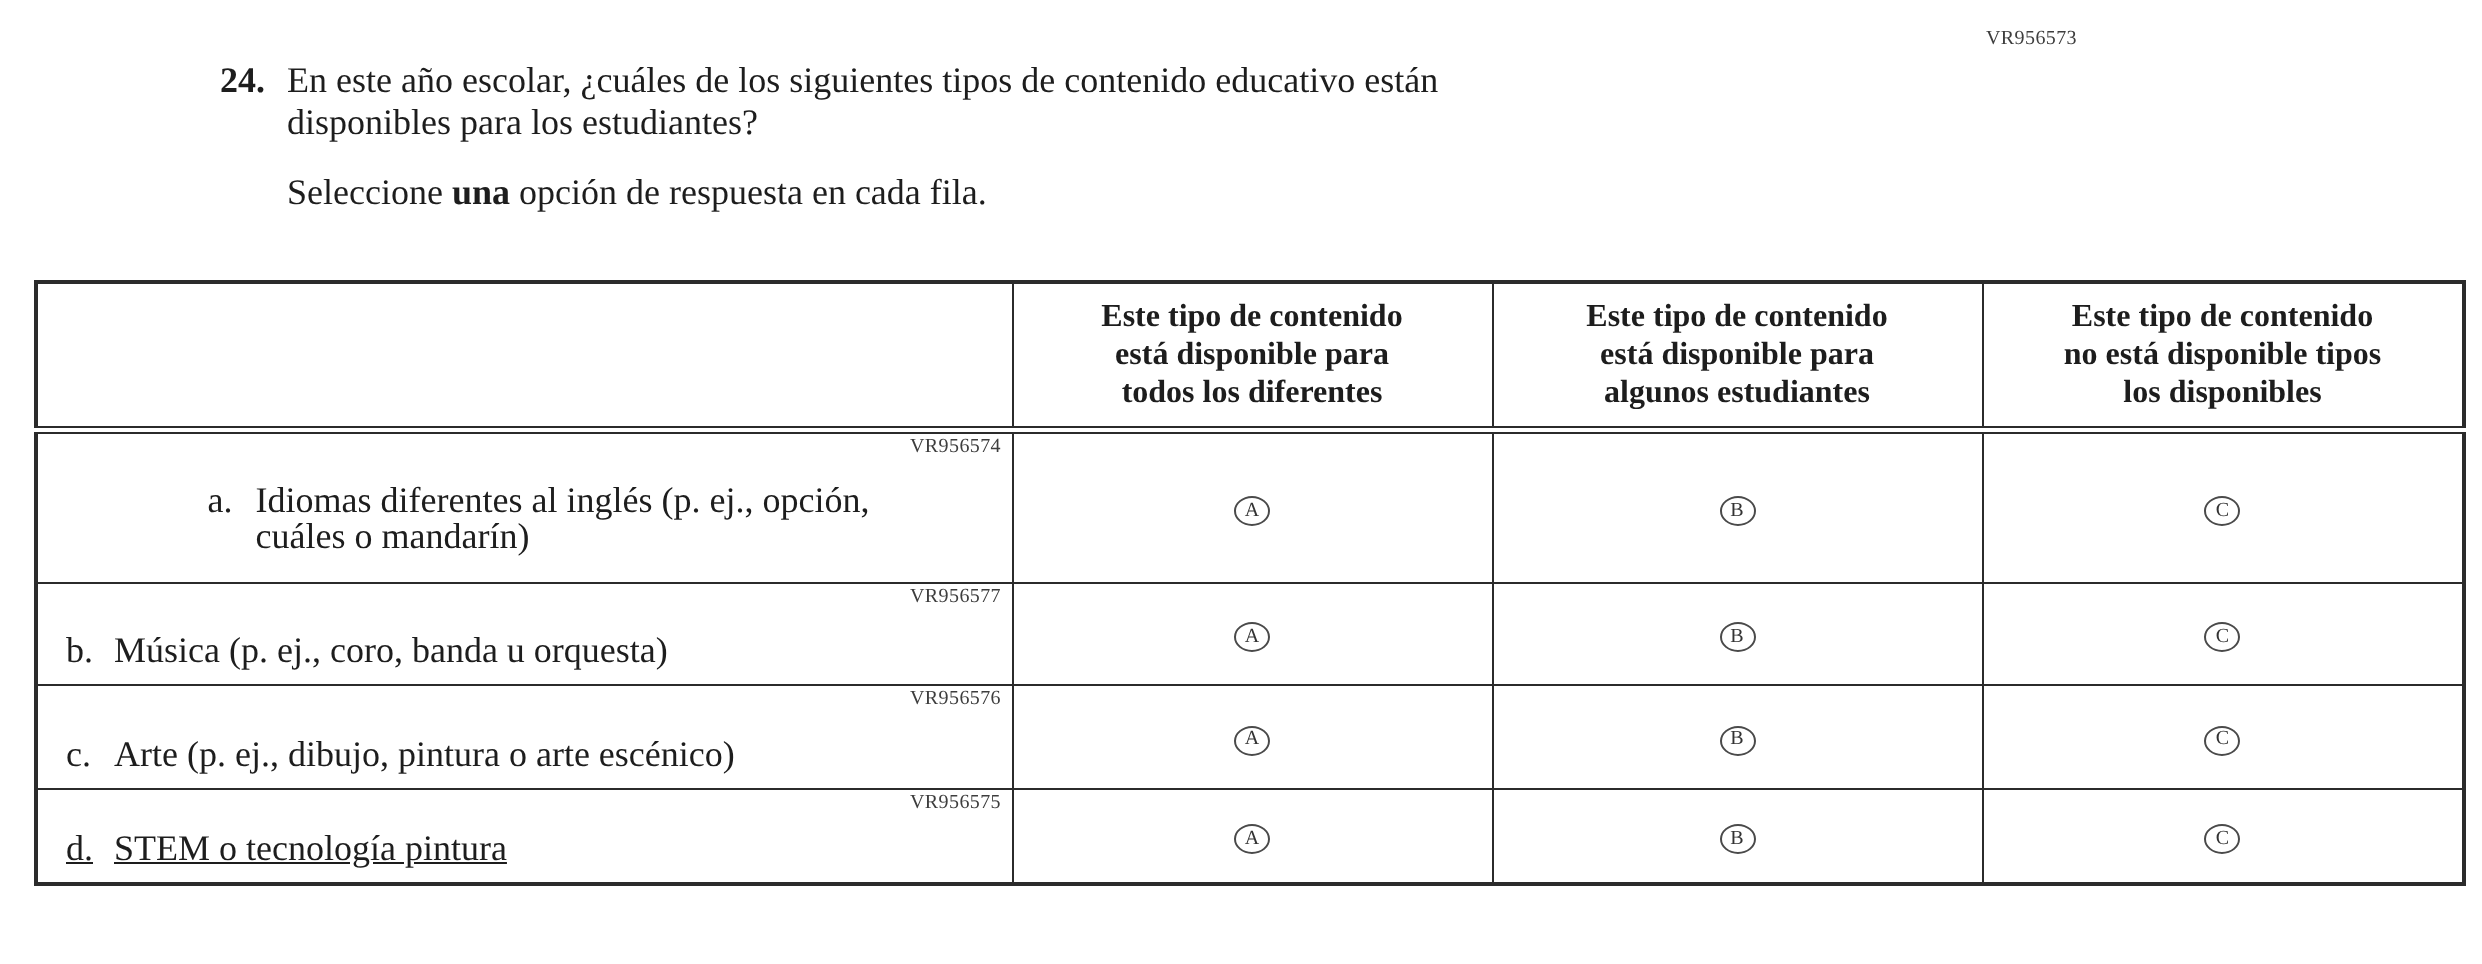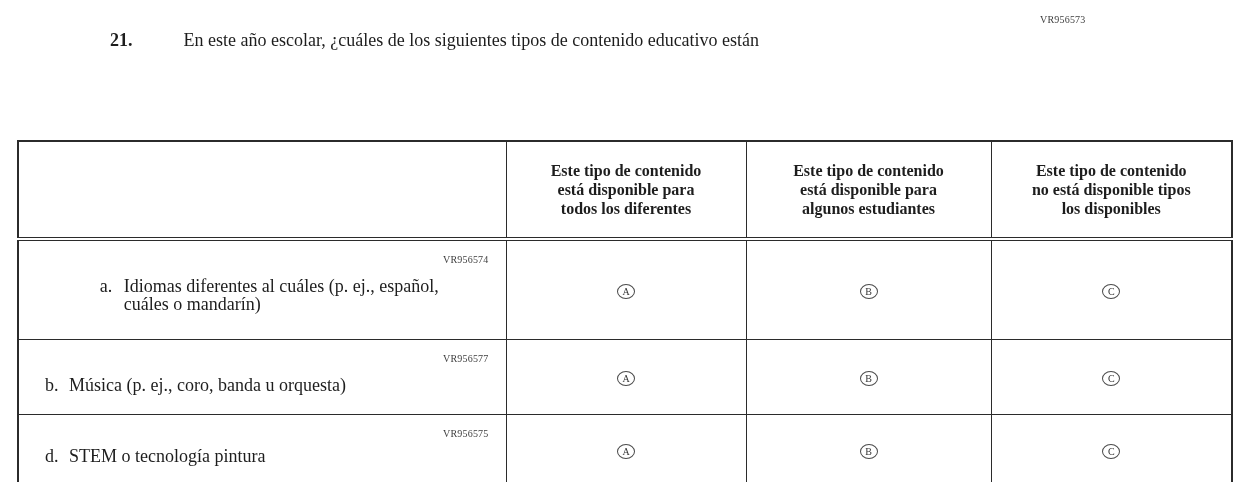--- a/index.html
+++ b/index.html
@@ -12,21 +12,21 @@
     width: 1241px;
     height: 482px;
     overflow: hidden;
     font-family: "Liberation Serif", serif;
     color: #1d1d1d;
   }
 
   
   .form-code-top {
     position: absolute;
-    left: 1040px;
+    left: 993px;
     top: 14px;
     font-size: 10px;
     color: #3e3e3e;
     letter-spacing: 0.2px;
     text-align: center;
   }
 
   
   .question {
     position: absolute;
@@ -34,41 +34,41 @@
     top: 30px;
     display: flex;
   }
   .q-number {
     font-weight: bold;
     font-size: 18px;
     line-height: 21px;
     margin-right: 11px;
     white-space: nowrap;
   }
-  .q-body { font-size: 18px; line-height: 21px; margin-left: 40px; }
+  .q-body { font-size: 18px; line-height: 21px; }
   .q-line { white-space: nowrap; }
   .q-instruction {
     margin-top: 14px;
     font-size: 18px;
   }
   .q-instruction .bold { font-weight: bold; }
 
   
   table.grid {
     position: absolute;
     left: 17px;
     top: 140px;
     width: 1214px;
     border-collapse: collapse;
     table-layout: fixed;
     border: 2px solid #2b2b2b;
   }
   table.grid td, table.grid th {
     border: 1.5px solid #2b2b2b;
-    padding: 12px;
+    padding: 0;
     vertical-align: middle;
   }
   tr.header-row th {
     border-bottom: 4px double #2b2b2b;
     font-size: 16px;
     line-height: 19px;
     font-weight: bold;
     text-align: center;
     height: 71px;
   }
@@ -97,21 +97,21 @@
     display: flex;
     font-size: 18px;
     line-height: 18px;
   }
   .item-label { width: 24px; flex: 0 0 24px; }
   .item-lines { flex: 1; }
 
   tr.row-a td { height: 74px; }
   tr.row-b td { height: 50px; margin-top: 36px; }
   tr.row-c td { height: 51px; }
-  tr.row-d td { height: 46px; }
+  tr.row-d td { height: 46px; text-decoration: underline; }
 
   td.option-cell { text-align: center; }
   .bubble {
     display: inline-flex;
     align-items: center;
     justify-content: center;
     width: 18px;
     height: 15px;
     border: 1px solid #4a4a4a;
     border-radius: 50%;
@@ -121,23 +121,25 @@
     cursor: pointer;
     box-sizing: border-box;
   }
 </style>
 </head>
 <body>
 
 <div class="form-code-top">VR956573</div>
 
 <div class="question">
-  <div class="q-number">21.</div>
+  <div class="q-number">24.</div>
   <div class="q-body">
     <div class="q-line">En este año escolar, ¿cuáles de los siguientes tipos de contenido educativo están</div>
+    <div class="q-line">disponibles para los estudiantes?</div>
+    <div class="q-instruction"><span>Seleccione </span><span class="bold">una</span><span> opción de respuesta en cada fila.</span></div>
   </div>
 </div>
 
 <table class="grid">
   <colgroup>
     <col style="width:488px">
     <col style="width:240px">
     <col style="width:245px">
     <col style="width:241px">
   </colgroup>
@@ -161,21 +163,21 @@
     </th>
   </tr>
 
   <tr class="row-a">
     <td class="item-cell">
       <div class="item-cell-inner tall">
         <div class="vr-code">VR956574</div>
         <div class="item-text">
           <span class="item-label">a.</span>
           <span class="item-lines">
-            <div>Idiomas diferentes al cuáles (p. ej., español,</div>
+            <div>Idiomas diferentes al inglés (p. ej., opción,</div>
             <div>cuáles o mandarín)</div>
           </span>
         </div>
       </div>
     </td>
     <td class="option-cell"><span class="bubble">A</span></td>
     <td class="option-cell"><span class="bubble">B</span></td>
     <td class="option-cell"><span class="bubble">C</span></td>
   </tr>
 
@@ -189,20 +191,36 @@
             <div>Música (p. ej., coro, banda u orquesta)</div>
           </span>
         </div>
       </div>
     </td>
     <td class="option-cell"><span class="bubble">A</span></td>
     <td class="option-cell"><span class="bubble">B</span></td>
     <td class="option-cell"><span class="bubble">C</span></td>
   </tr>
 
+  <tr class="row-c">
+    <td class="item-cell">
+      <div class="item-cell-inner">
+        <div class="vr-code">VR956576</div>
+        <div class="item-text">
+          <span class="item-label">c.</span>
+          <span class="item-lines">
+            <div>Arte (p. ej., dibujo, pintura o arte escénico)</div>
+          </span>
+        </div>
+      </div>
+    </td>
+    <td class="option-cell"><span class="bubble">A</span></td>
+    <td class="option-cell"><span class="bubble">B</span></td>
+    <td class="option-cell"><span class="bubble">C</span></td>
+  </tr>
 
   <tr class="row-d">
     <td class="item-cell">
       <div class="item-cell-inner">
         <div class="vr-code">VR956575</div>
         <div class="item-text">
           <span class="item-label">d.</span>
           <span class="item-lines">
             <div>STEM o tecnología pintura</div>
           </span>

